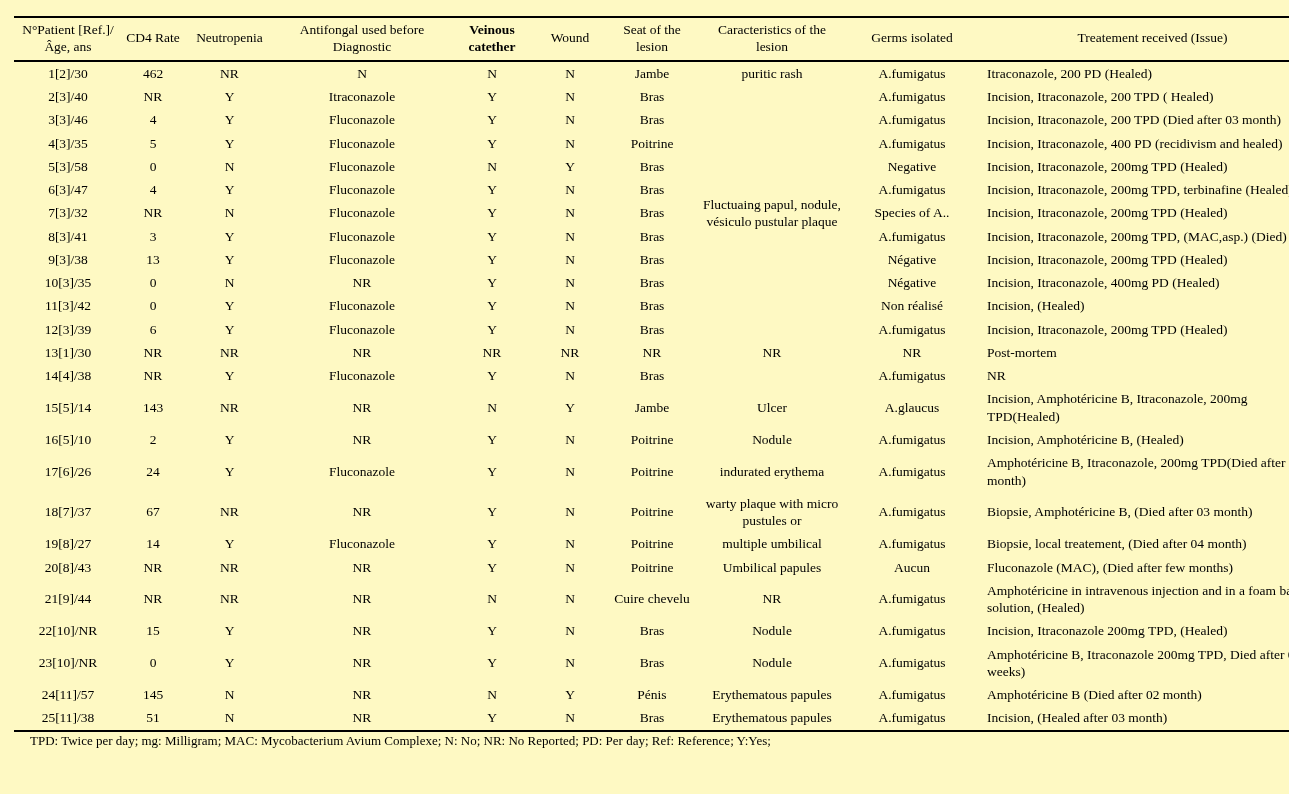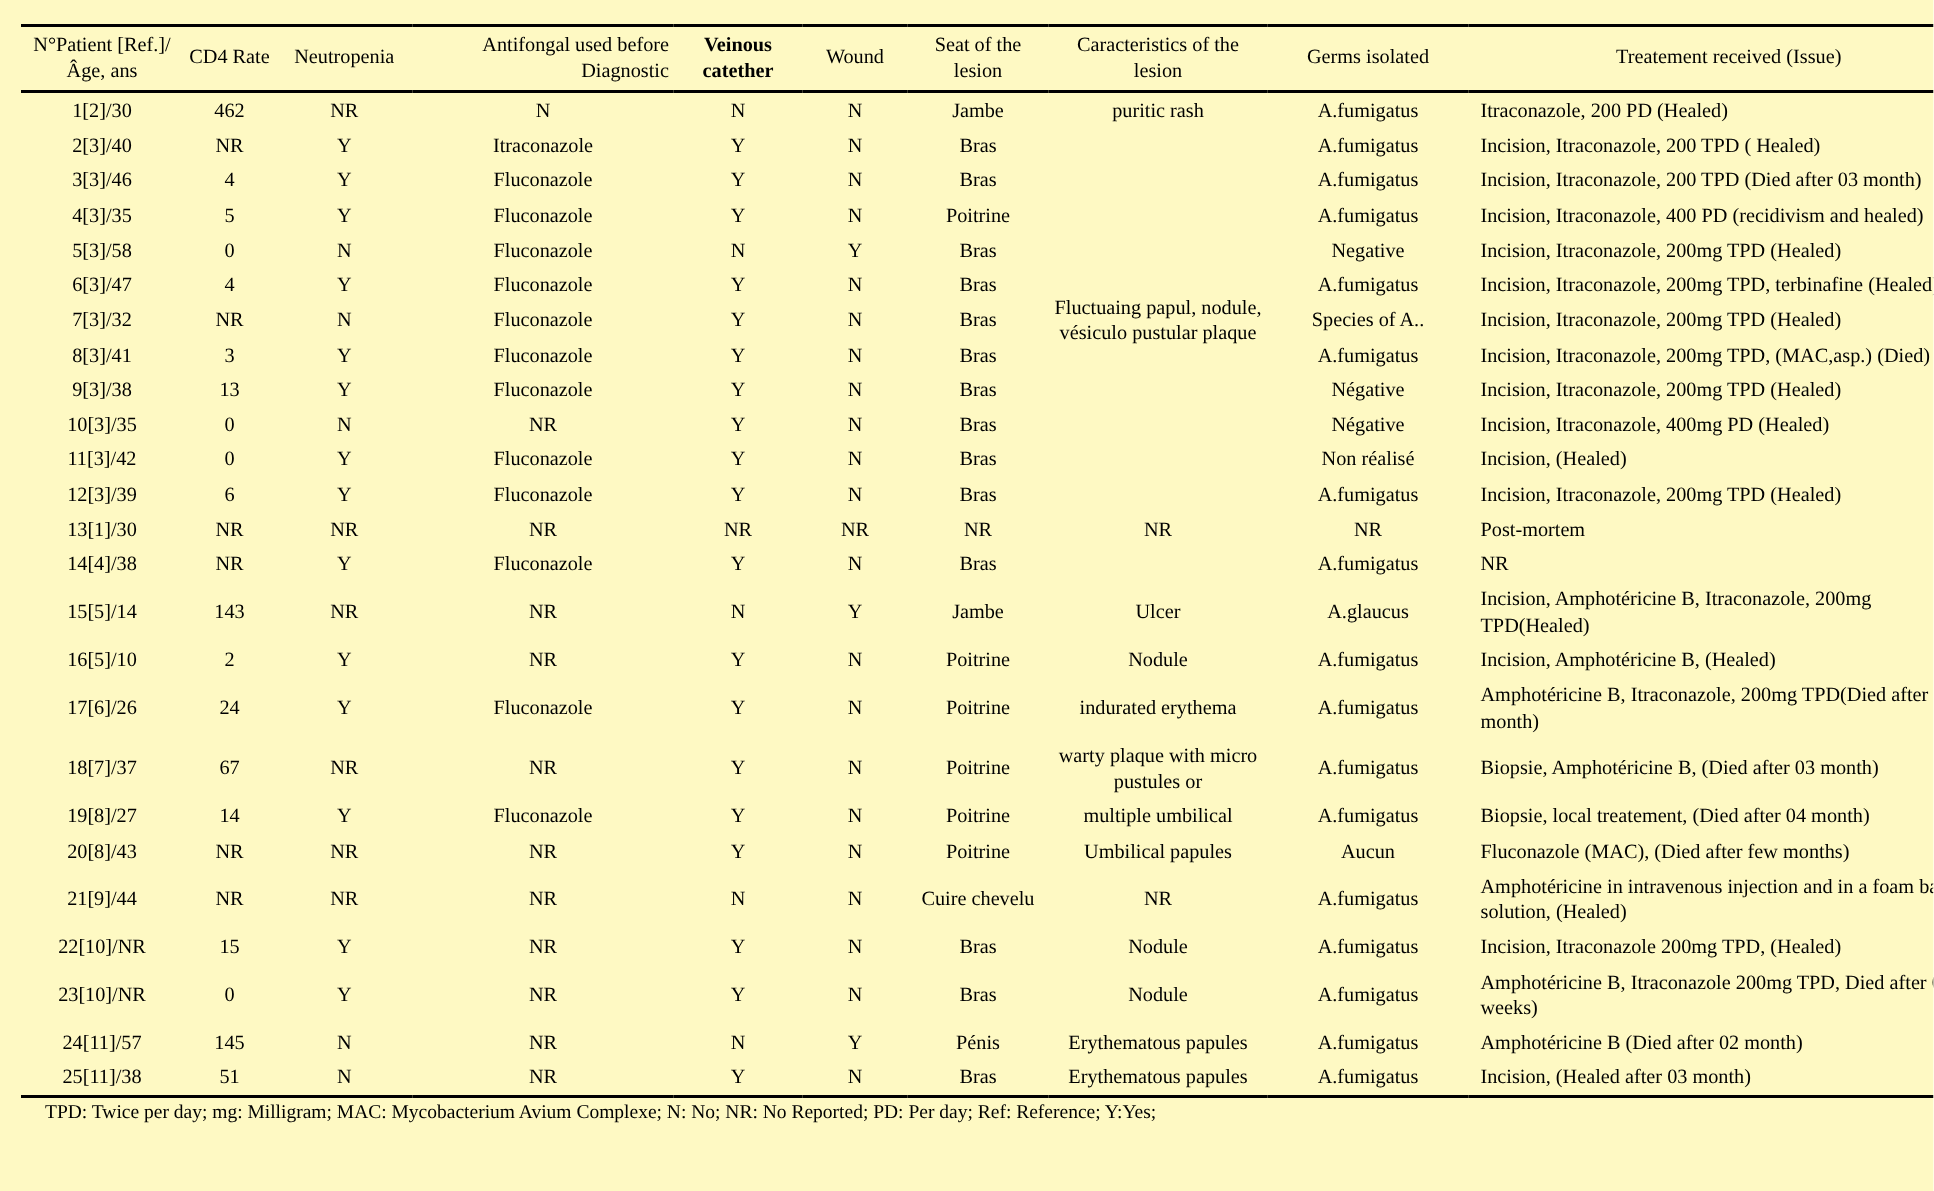--- a/index.html
+++ b/index.html
@@ -60,21 +60,21 @@
 </head>
 <body>
 
 <div class="page">
   <table class="patients">
     <thead>
       <tr id="header-row">
           <th style="width: 102px;">N°Patient [Ref.]/ Âge, ans</th>
           <th style="width: 56px;">CD4 Rate</th>
           <th style="width: 85px; margin-top: 28px;">Neutropenia</th>
-          <th style="width: 168px; text-align: right;">Antifongal used before Diagnostic</th>
+          <th style="width: 168px;">Antifongal used before Diagnostic</th>
           <th style="width: 80px; font-weight: bold;">Veinous catether</th>
           <th style="width: 64px;">Wound</th>
           <th style="width: 88px;">Seat of the lesion</th>
           <th style="width: 140px;">Caracteristics of the lesion</th>
           <th style="width: 128px;">Germs isolated</th>
           <th style="width: 341px;">Treatement received (Issue)</th>
         </tr>
     </thead>
     <tbody id="table-body">
         <tr>

